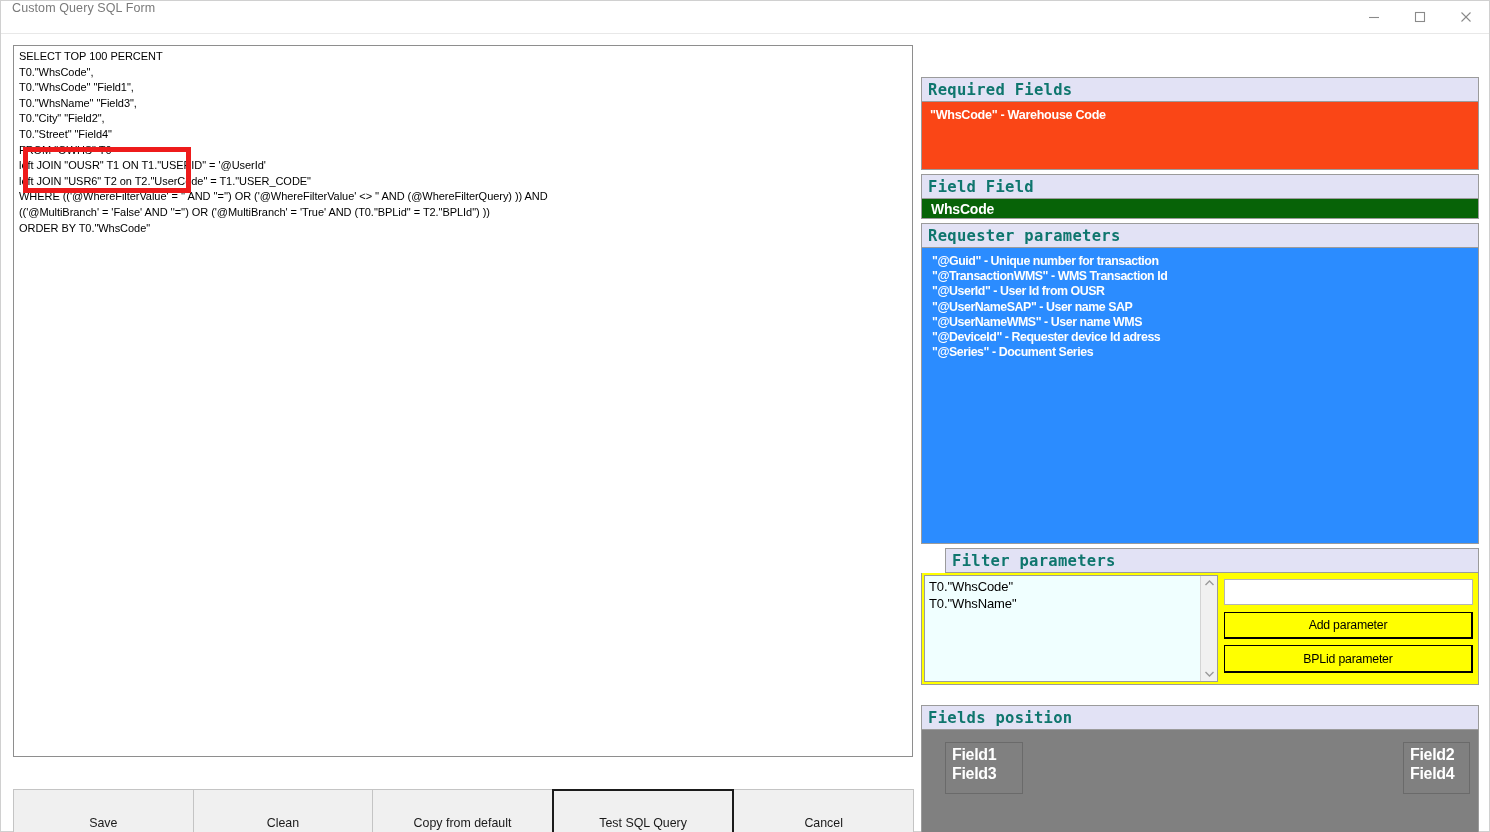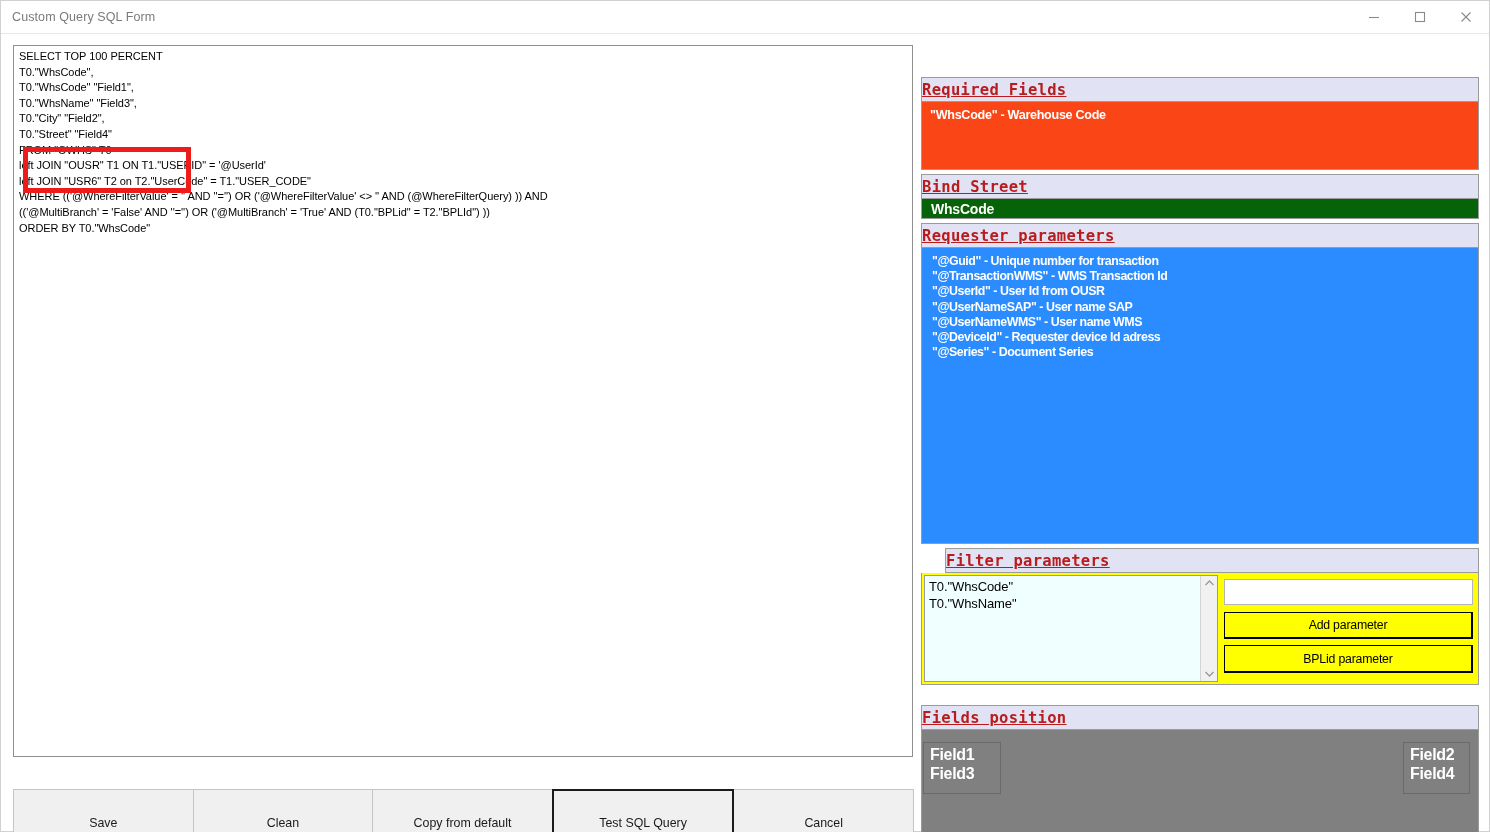--- a/index.html
+++ b/index.html
@@ -26,21 +26,21 @@
     border: 1px solid #d0d0d0;
     box-sizing: border-box;
     display: flex;
     flex-direction: column;
   }
   #titlebar {
     height: 31px;
     min-height: 31px;
     background: #ffffff;
     display: flex;
-    align-items: center;
+    align-items: flex-start;
     border-bottom: 1px solid #ffffff;
     position: relative;
   }
   #title-text {
     font-size: 12.5px;
     color: #7a7a7a;
     padding-left: 11px;
     letter-spacing: 0.1px;
     white-space: nowrap;
   }
@@ -140,26 +140,26 @@
     width: 558px;
     height: 778px;
   }
   .sect-header {
     background: #e2e2f5;
     border: 1px solid #9b9b9b;
     box-sizing: border-box;
     height: 25px;
     display: flex;
     align-items: center;
+    padding-left: 6px;
     font-family: "DejaVu Sans Mono", monospace;
     font-weight: bold;
     font-size: 15.5px;
-    color: #b91c1c;
+    color: #0f766e;
     letter-spacing: 0.3px;
-    text-decoration: underline;
   }
   .panel-box {
     border-left: 1px solid #9b9b9b;
     border-right: 1px solid #9b9b9b;
     border-bottom: 1px solid #9b9b9b;
     box-sizing: border-box;
   }
 
   #required-list {
     background: #fa4616;
@@ -294,21 +294,21 @@
     padding: 2px 4px 2px 6px;
   }
   .fbox span {
     display: block;
     color: #ffffff;
     font-size: 16px;
     font-weight: bold;
     line-height: 19px;
     letter-spacing: -0.3px;
   }
-  #fbox-left  { left: 1px;  top: 12px; width: 78px; height: 52px; }
+  #fbox-left  { left: 23px;  top: 12px; width: 78px; height: 52px; }
   #fbox-right { right: 8px; top: 12px; width: 67px; height: 52px; }
 </style>
 </head>
 <body>
 
 <div id="window">
 
   <div id="titlebar">
     <div id="title-text">Custom Query SQL Form</div>
     <div id="title-buttons">
@@ -357,21 +357,21 @@
       <div class="fbtn">Cancel</div>
     </div>
 
     <div id="right">
 
       <div class="sect-header">Required Fields</div>
       <div id="required-list" class="panel-box">
         <div class="req-item">"WhsCode" - Warehouse Code</div>
       </div>
 
-      <div class="sect-header" style="margin-top:4px;">Bind Street</div>
+      <div class="sect-header" style="margin-top:4px;">Field Field</div>
       <div id="bind-field" class="panel-box">
         <span class="bind-val">WhsCode</span>
       </div>
 
       <div class="sect-header" style="margin-top:4px;">Requester parameters</div>
       <div id="params-list" class="panel-box">
         <div class="param-item">"@Guid" - Unique number for transaction</div>
         <div class="param-item">"@TransactionWMS" - WMS Transaction Id</div>
         <div class="param-item">"@UserId" - User Id from OUSR</div>
         <div class="param-item">"@UserNameSAP" - User name SAP</div>

